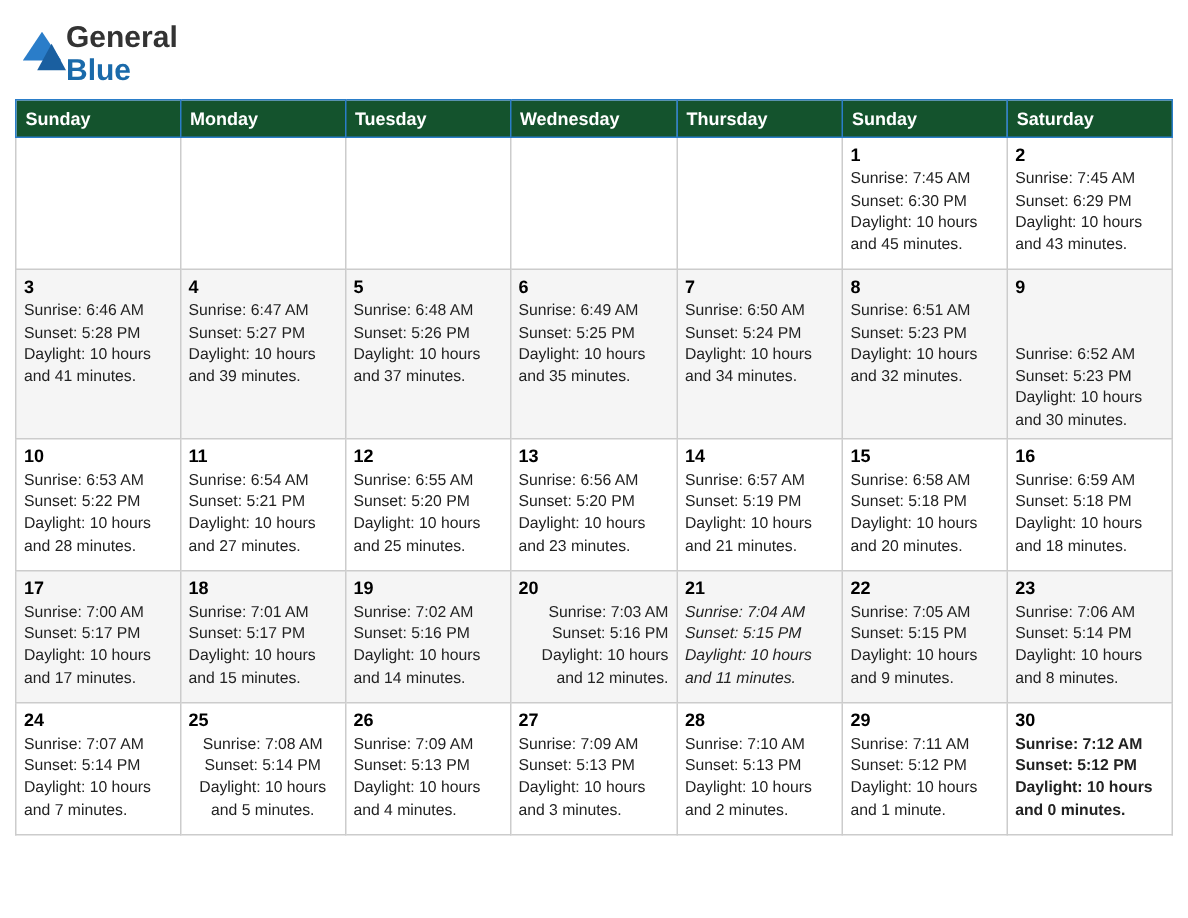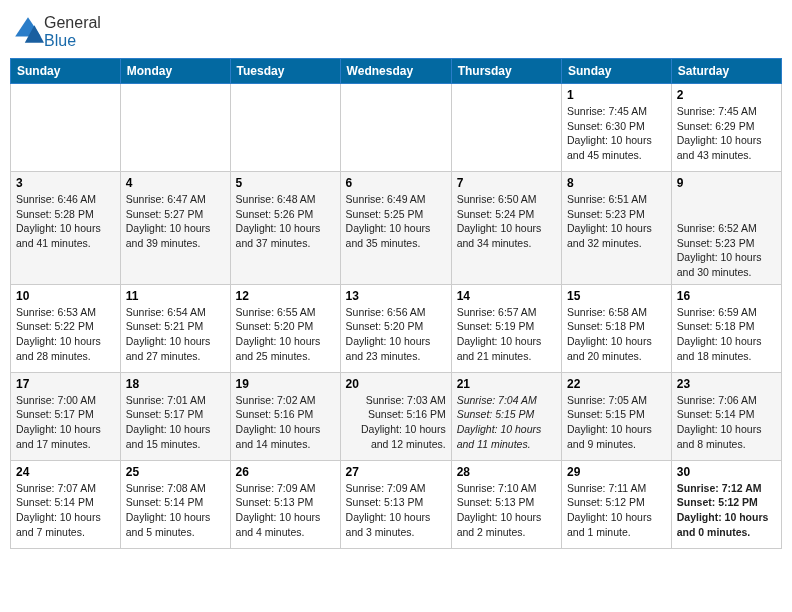--- a/index.html
+++ b/index.html
@@ -15,22 +15,22 @@
       align-items: flex-start;
       justify-content: space-between;
       margin-bottom: 8px;
     }
     .logo {
       display: flex;
       align-items: center;
       margin-top: 4px;
     }
     .logo-text {
-      font-size: 16px;
-      font-weight: normal;
+      font-size: 20px;
+      font-weight: bold;
       line-height: 1.1;
     }
     .logo-general { color: #333; }
     .logo-blue { color: #1a6aaa; margin-top: 35px; }
     .logo-icon {
       width: 32px;
       height: 32px;
       margin-left: 2px;
     }
     .title-area {
@@ -46,21 +46,21 @@
       font-size: 14px;
       color: #444;
       margin-top: 2px;
     }
     .calendar {
       width: 100%;
       border-collapse: collapse;
       font-size: 11px;
     }
     .calendar thead th {
-      background-color: #0369a1;
+      background-color: #14532d;
       color: #fff;
       text-align: left;
       padding: 5px 6px;
       font-size: 12px;
       font-weight: bold;
       border: 1px solid #2a7dc9;
     }
     .calendar tbody td {
       border: 1px solid #ccc;
       vertical-align: top;
@@ -272,21 +272,21 @@
       </tr>
       <tr>
         <td>
           <div class="day-number">24</div>
           <div class="day-detail" style="white-space: pre-line;">Sunrise: 7:07 AM
 Sunset: 5:14 PM
 Daylight: 10 hours and 7 minutes.</div>
         </td>
         <td>
           <div class="day-number">25</div>
-          <div class="day-detail" style="white-space: pre-line;">Sunrise: 7:08 AM
+          <div class="day-detail" style="white-space: pre-line; text-align: center;">Sunrise: 7:08 AM
 Sunset: 5:14 PM
 Daylight: 10 hours and 5 minutes.</div>
         </td>
         <td>
           <div class="day-number">26</div>
           <div class="day-detail" style="white-space: pre-line;">Sunrise: 7:09 AM
 Sunset: 5:13 PM
 Daylight: 10 hours and 4 minutes.</div>
         </td>
         <td>

